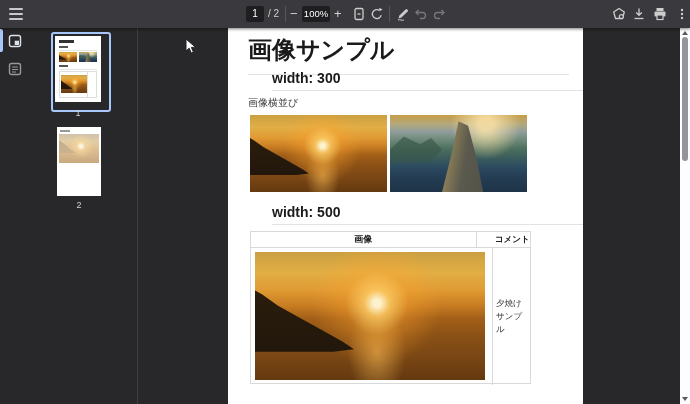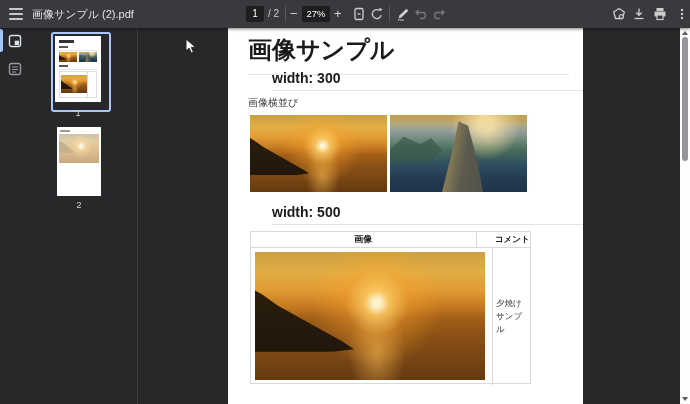--- a/index.html
+++ b/index.html
@@ -92,27 +92,26 @@
 <body>
 
 <div class="app">
 
   <div class="toolbar">
     <div class="hamburger">
         <span></span>
         <span></span>
         <span></span>
       </div>
-    <div class="tb-title">画像サンプル (2).pdf</div>
 
     <div class="page-box">1</div>
     <div class="page-total">/ 2</div>
     <div class="tb-sep" style="left:285px;"></div>
     <div class="zoom-out">−</div>
-    <div class="zoom-box">27%</div>
+    <div class="zoom-box">100%</div>
     <div class="zoom-in">+</div>
 
     <div class="tb-icon" style="left:352px;">
       <svg width="14" height="14" viewBox="0 0 14 14">
           <rect x="3" y="1.5" width="8" height="11" rx="1.5" fill="none" stroke="#cdcdcd" stroke-width="1.3"></rect>
           <path d="M5.5 7h3" stroke="#cdcdcd" stroke-width="1.3"></path>
         </svg>
     </div>
     <div class="tb-icon" style="left:370px;">
       <svg width="14" height="14" viewBox="0 0 14 14">

